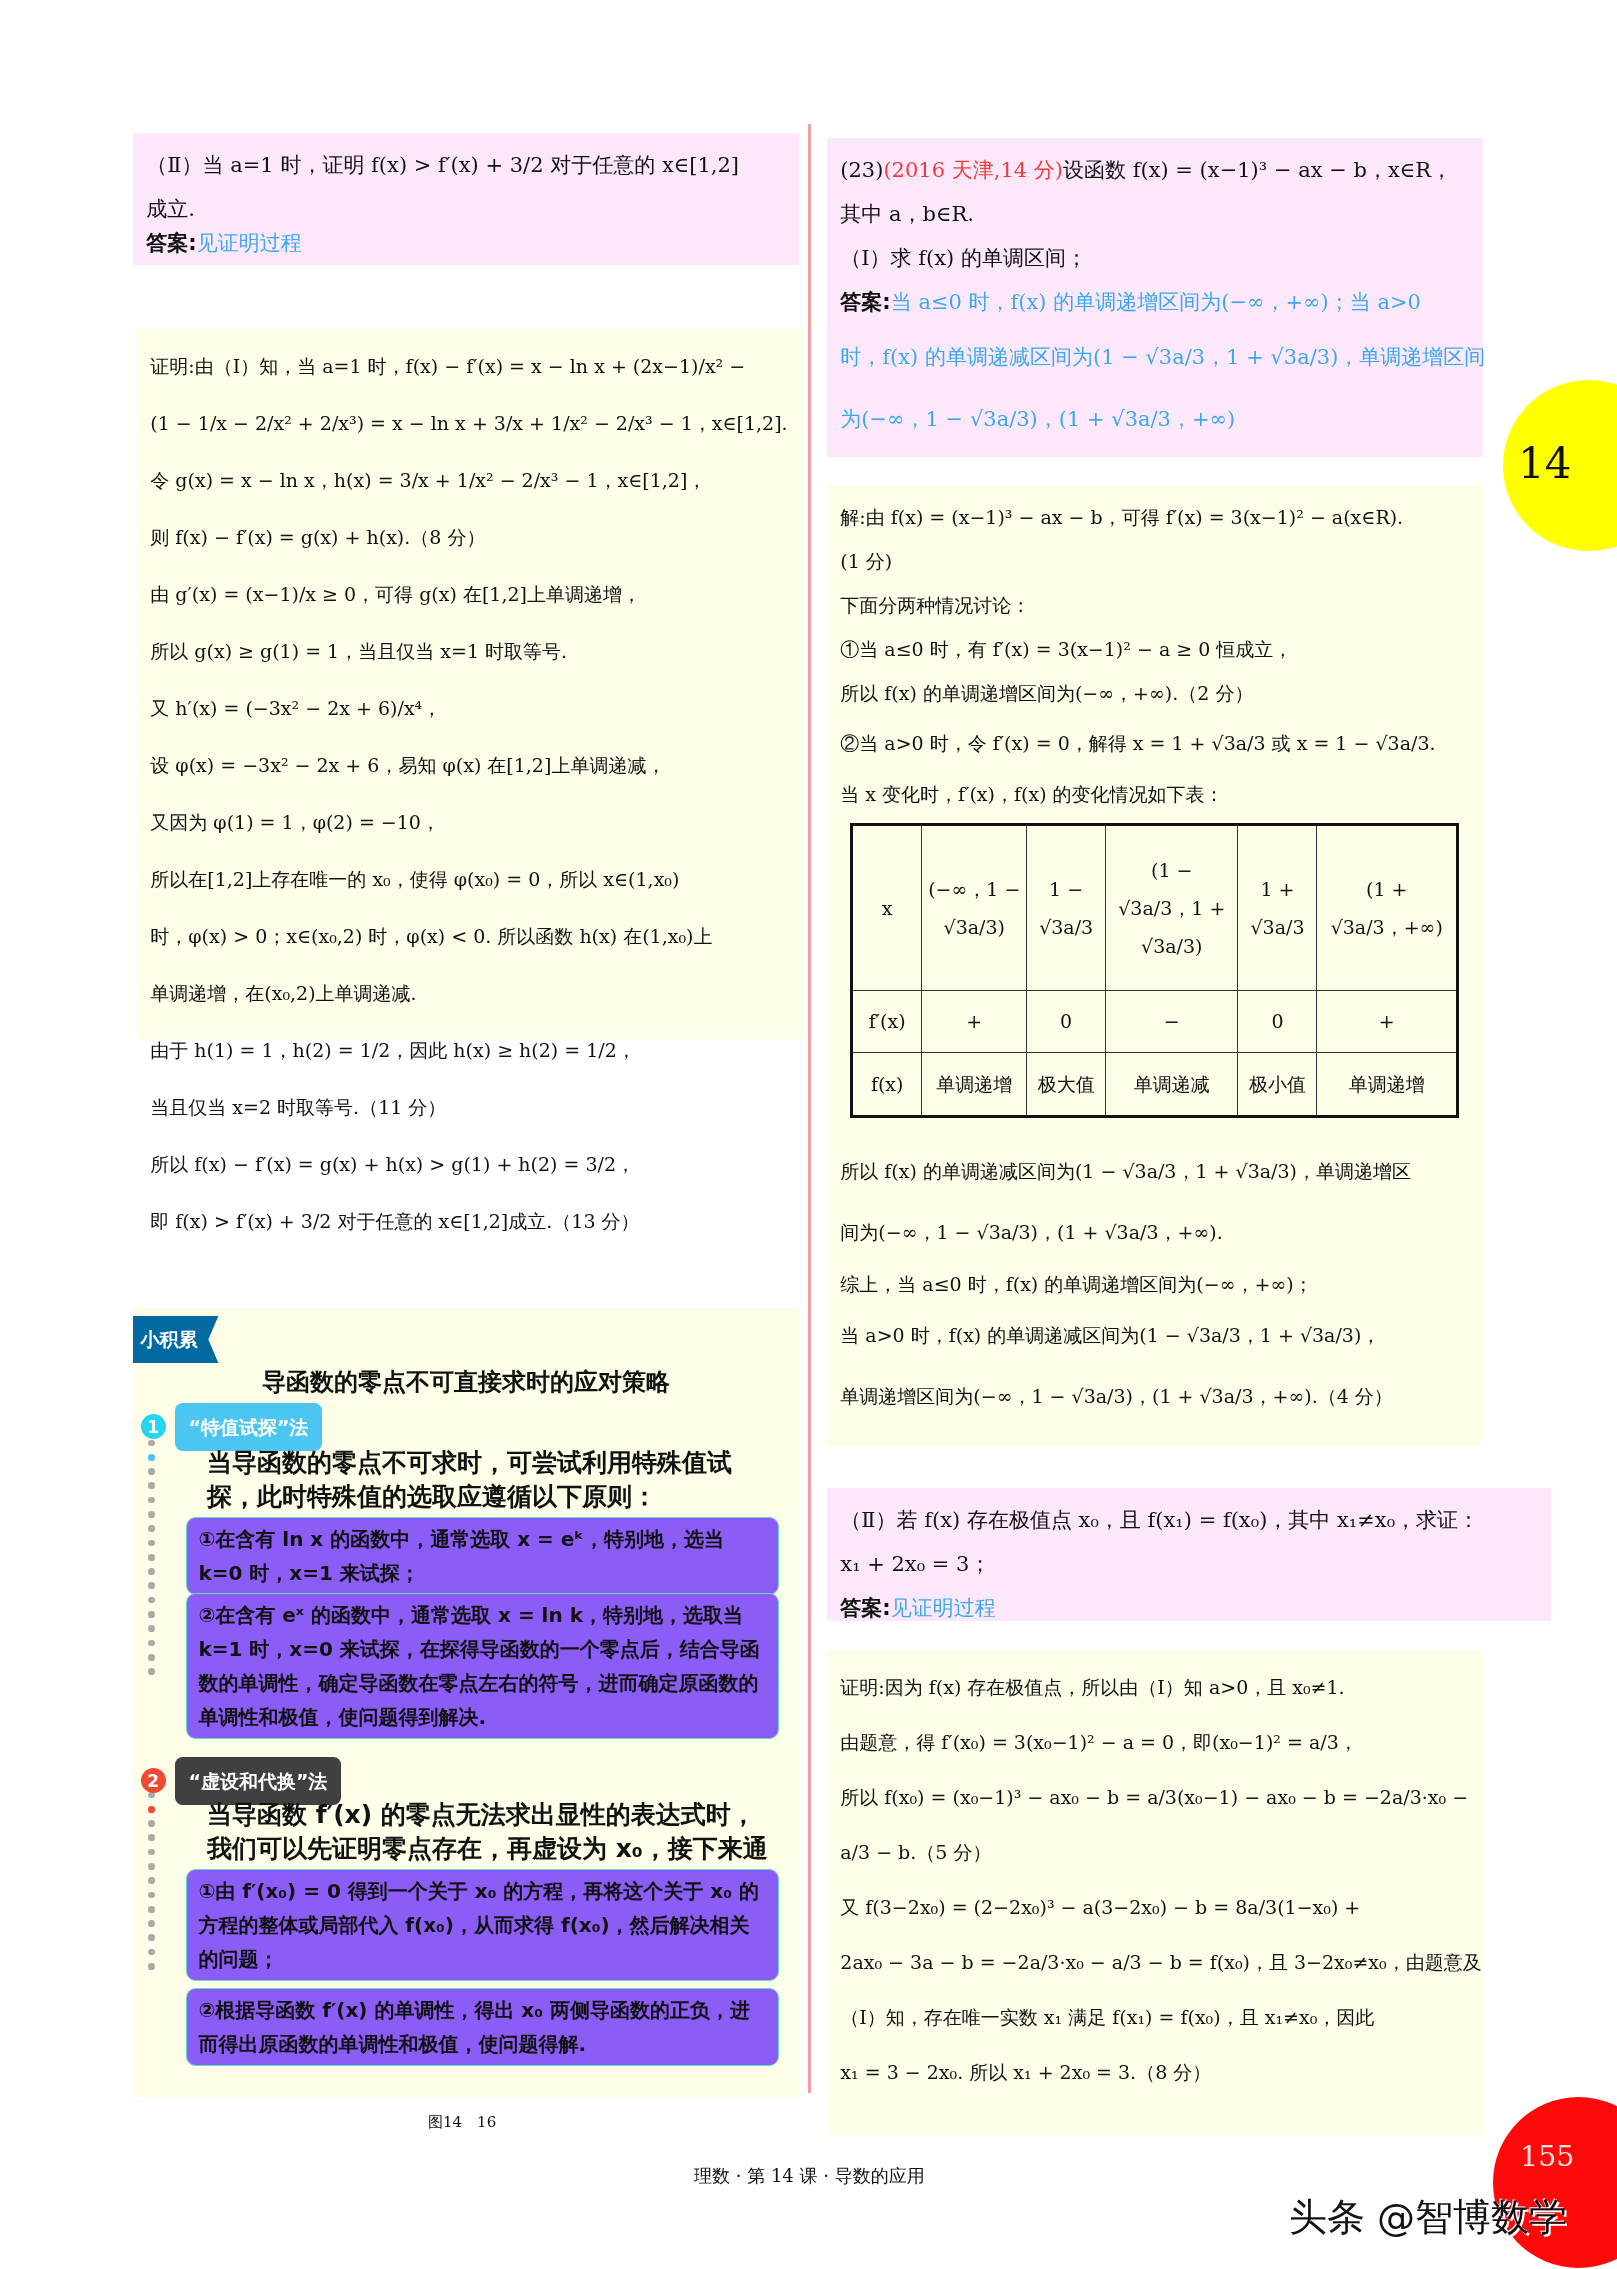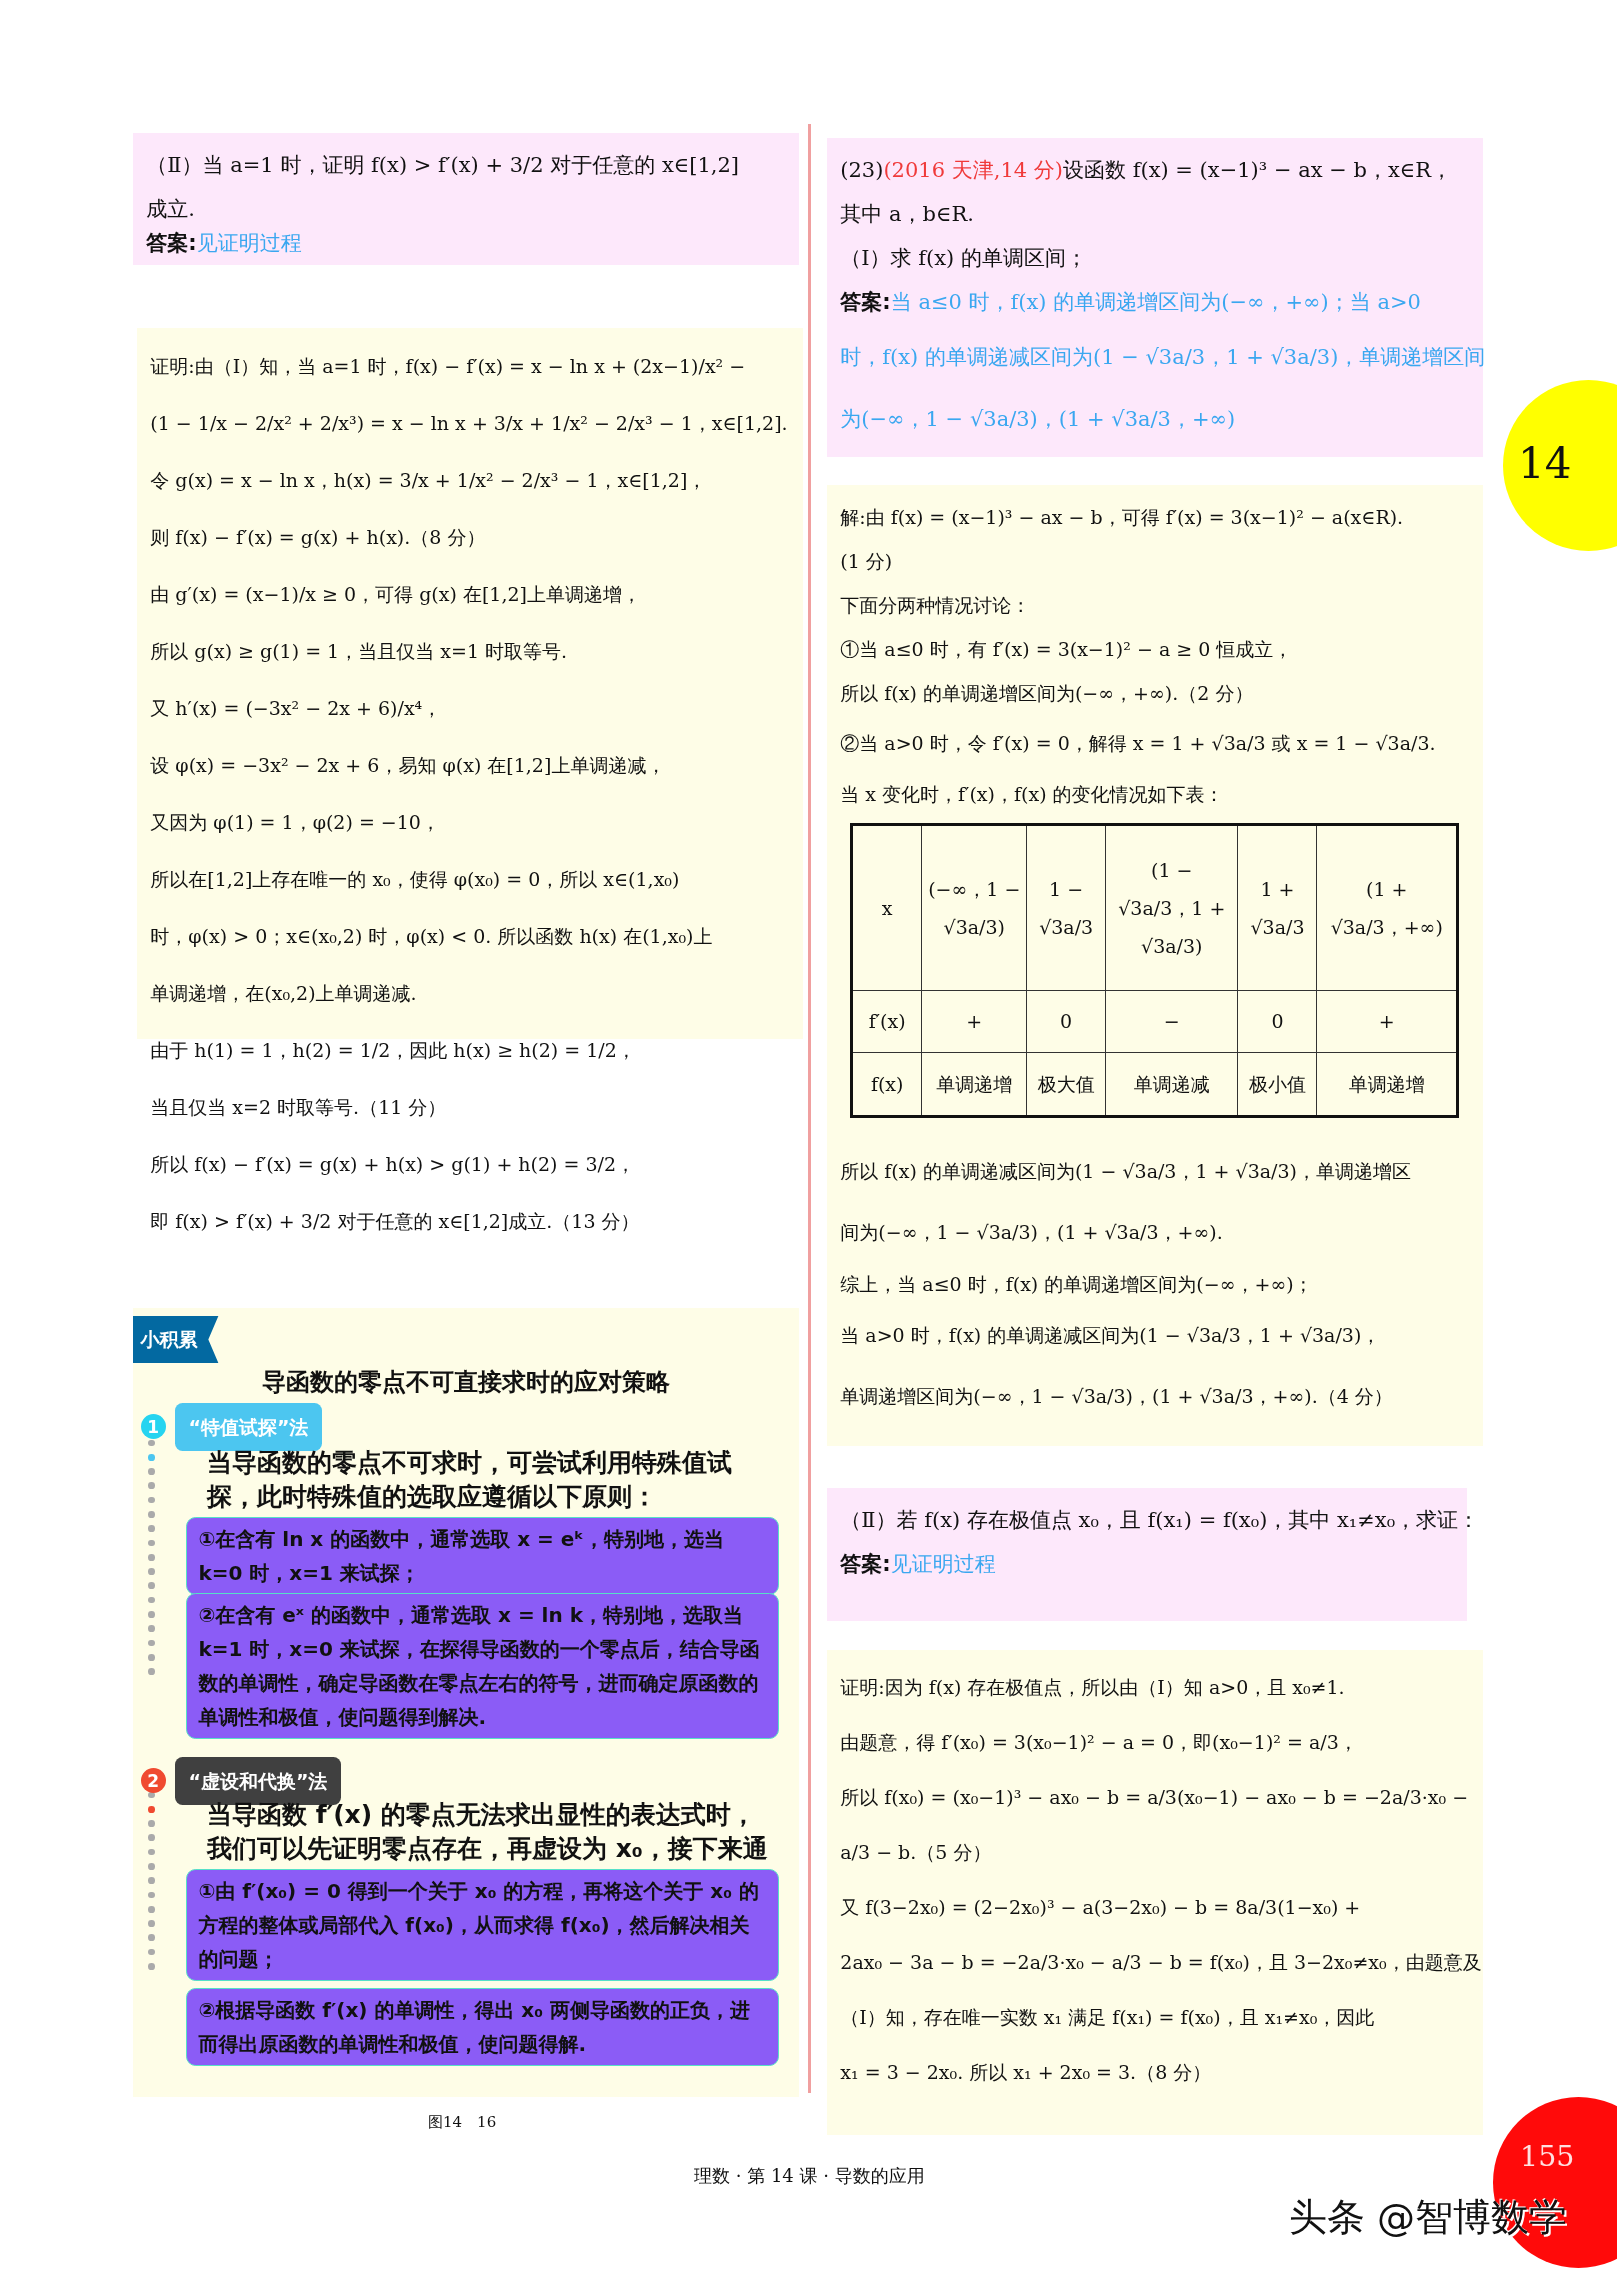--- a/index.html
+++ b/index.html
@@ -190,22 +190,23 @@
 
     <div style="position:absolute;left:13.3px;top:656px;line-height:61px;">
       <div class="line">所以 f(x) 的单调递减区间为(1 − √3a/3，1 + √3a/3)，单调递增区</div>
       <div class="line">间为(−∞，1 − √3a/3)，(1 + √3a/3，+∞).</div>
       <div class="line" style="line-height:42px;">综上，当 a≤0 时，f(x) 的单调递增区间为(−∞，+∞)；</div>
       <div class="line">当 a&gt;0 时，f(x) 的单调递减区间为(1 − √3a/3，1 + √3a/3)，</div>
       <div class="line">单调递增区间为(−∞，1 − √3a/3)，(1 + √3a/3，+∞).（4 分）</div>
     </div>
   </div>
 
-  <div class="box pink" style="left:0;top:1488px;width:640px;height:133px;">
+  <div class="box pink" style="left:0;top:1488px;width:724px;height:133px;">
     <div class="line">（Ⅱ）若 f(x) 存在极值点 x₀，且 f(x₁) = f(x₀)，其中 x₁≠x₀，求证：</div>
+    <div class="line">x₁ + 2x₀ = 3；</div>
     <div class="line">
       <span class="ans-label">答案:</span><span class="ans">见证明过程</span>
     </div>
   </div>
 
   <div class="box cream" style="left:0;top:1650px;width:656px;height:485px;font-size:19px;line-height:55px;">
     <div class="line">证明:因为 f(x) 存在极值点，所以由（Ⅰ）知 a&gt;0，且 x₀≠1.</div>
     <div class="line">由题意，得 f′(x₀) = 3(x₀−1)² − a = 0，即(x₀−1)² = a/3，</div>
     <div class="line">所以 f(x₀) = (x₀−1)³ − ax₀ − b = a/3(x₀−1) − ax₀ − b = −2a/3·x₀ −</div>
     <div class="line">a/3 − b.（5 分）</div>

